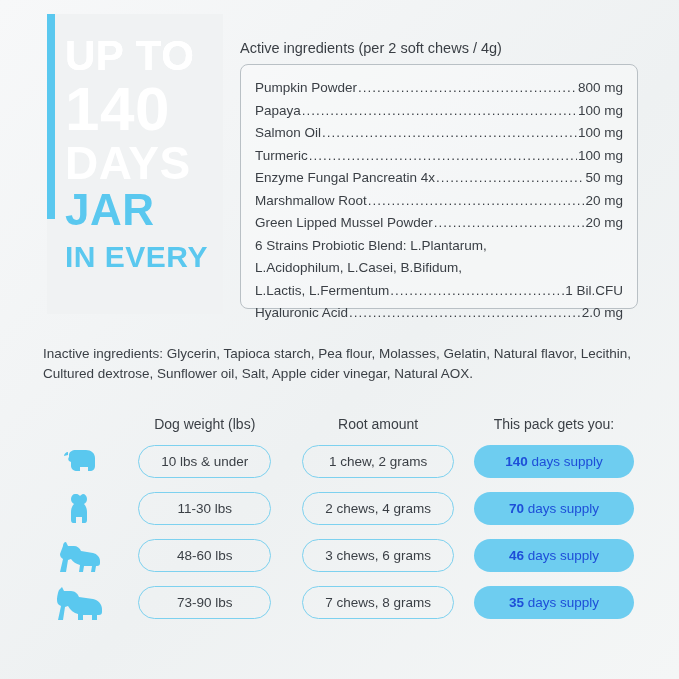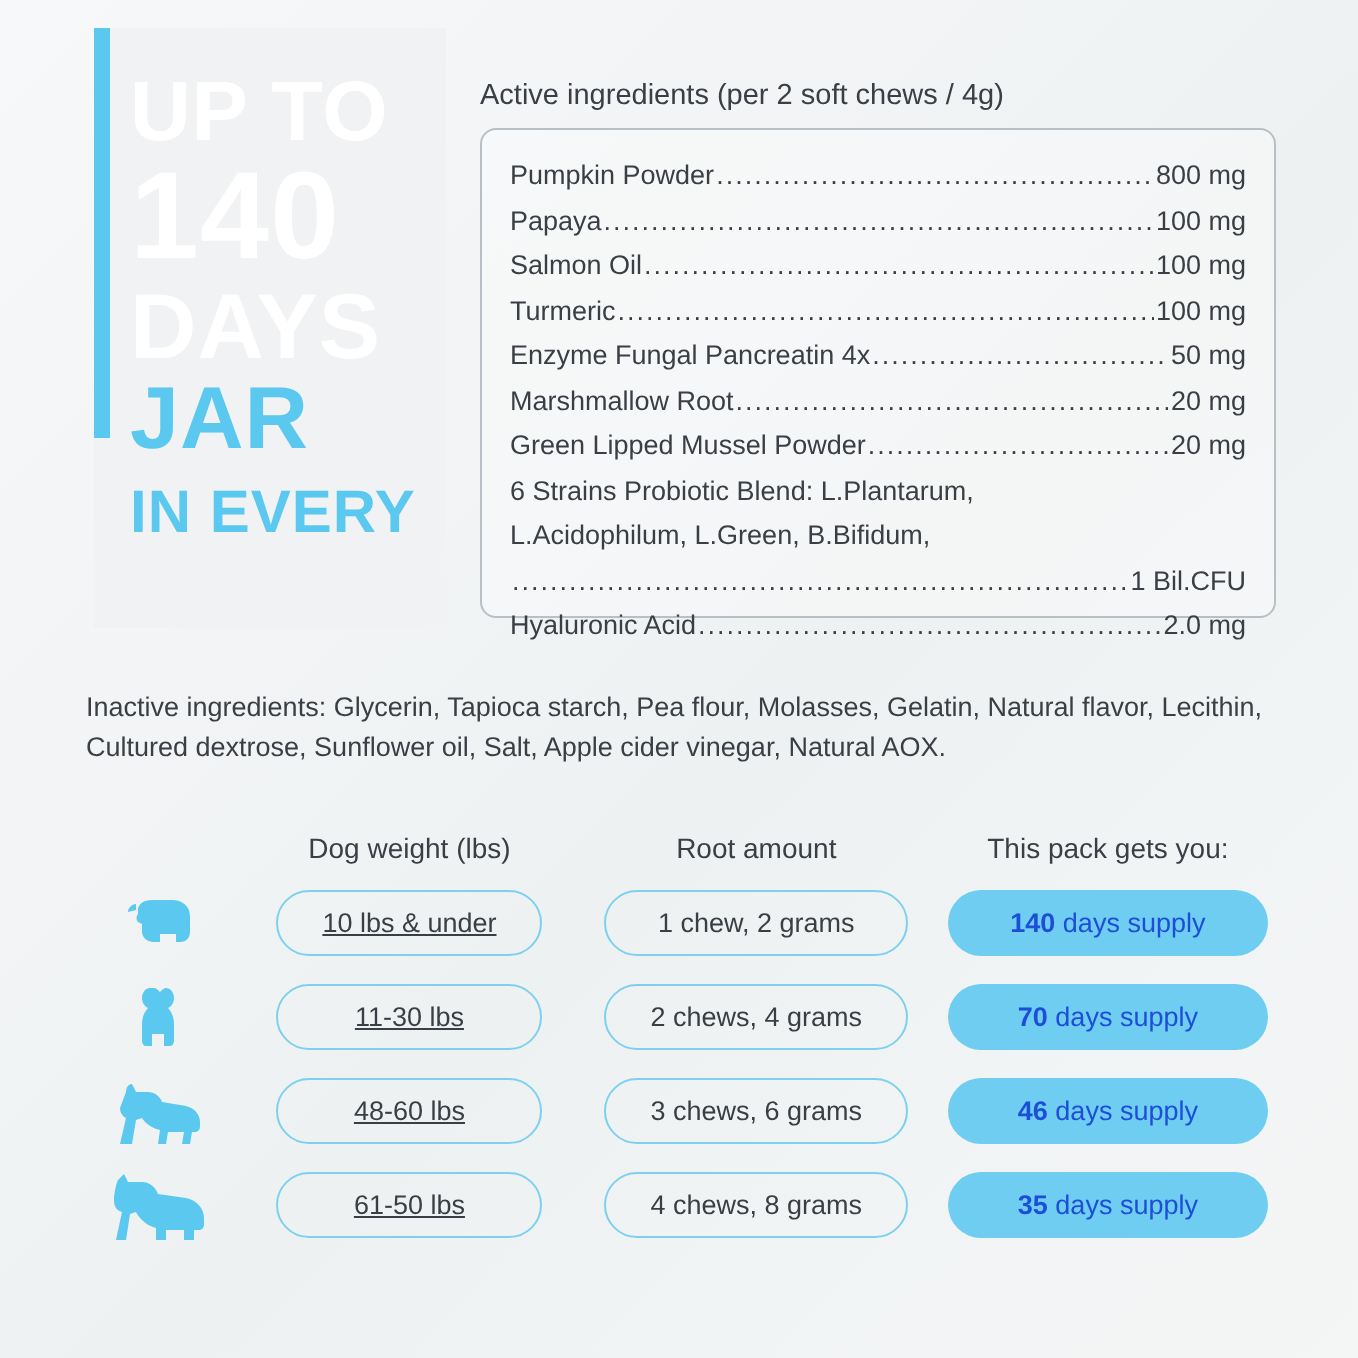--- a/index.html
+++ b/index.html
@@ -169,21 +169,21 @@
     border: 1.5px solid #7dd1ef;
     border-radius: 22px;
     background: transparent;
     color: #3a3f45;
     font-size: 13.5px;
     height: 33px;
     line-height: 31px;
     text-align: center;
     box-sizing: border-box;
   }
-  .pill-weight { width: 133px; margin: 1px auto; text-decoration: underline; }
+  .pill-weight { width: 133px; margin: 1px auto; }
   .pill-amount { width: 152px; margin: 0 auto; }
   .pill-pack {
     width: 160px;
     margin: 0 auto;
     background: #6ecdf0;
     border: none;
     color: #1d4ed8;
     font-size: 13.5px;
     height: 33px;
     line-height: 33px;
@@ -256,23 +256,24 @@
       <span class="ing-amt">20 mg</span>
     </div>
 
     <div class="ing-row">
       <span class="ing-name">Green Lipped Mussel Powder</span>
       <span class="ing-dots">..........................................................................</span>
       <span class="ing-amt">20 mg</span>
     </div>
 
     <div class="ing-plain">6 Strains Probiotic Blend: L.Plantarum,</div>
-    <div class="ing-plain">L.Acidophilum, L.Green, B.Bifidum,</div>
-
-    <div class="ing-row">
+    <div class="ing-plain">L.Acidophilum, L.Casei, B.Bifidum,</div>
+
+    <div class="ing-row">
+      <span class="ing-name">L.Lactis, L.Fermentum</span>
       <span class="ing-dots">..........................................................................</span>
       <span class="ing-amt">1 Bil.CFU</span>
     </div>
 
     <div class="ing-row">
       <span class="ing-name">Hyaluronic Acid</span>
       <span class="ing-dots">..........................................................................</span>
       <span class="ing-amt">2.0 mg</span>
     </div>
   </div>
@@ -347,24 +348,24 @@
       </div>
     </div>
 
     <div class="t-row">
       <div class="dog-cell">
         <svg class="dog-svg" width="52" height="34" viewBox="0 0 52 34" aria-hidden="true">
           <path fill="#5ac8ef" d="M4 4l3-3 2 4h7c4 0 7 3 8 6l14 2c5 1 9 5 9 10v3c0 2-1 3-3 3h-2v5h-5v-5h-9v5h-5v-6c-4-1-8-4-10-8l-3 1-2 13H3l3-14c-3-1-4-3-4-6 0-3 1-8 2-10z"></path>
         </svg>
       </div>
       <div class="c-weight">
-        <div class="pill pill-weight">61-50 lbs</div>
+        <div class="pill pill-weight">73-90 lbs</div>
       </div>
       <div class="c-amount">
-        <div class="pill pill-amount">4 chews, 8 grams</div>
+        <div class="pill pill-amount">7 chews, 8 grams</div>
       </div>
       <div class="c-pack">
         <div class="pill-pack">
           <span class="num">35</span><span> days supply</span>
         </div>
       </div>
     </div>
 
   </div>
 </div>

